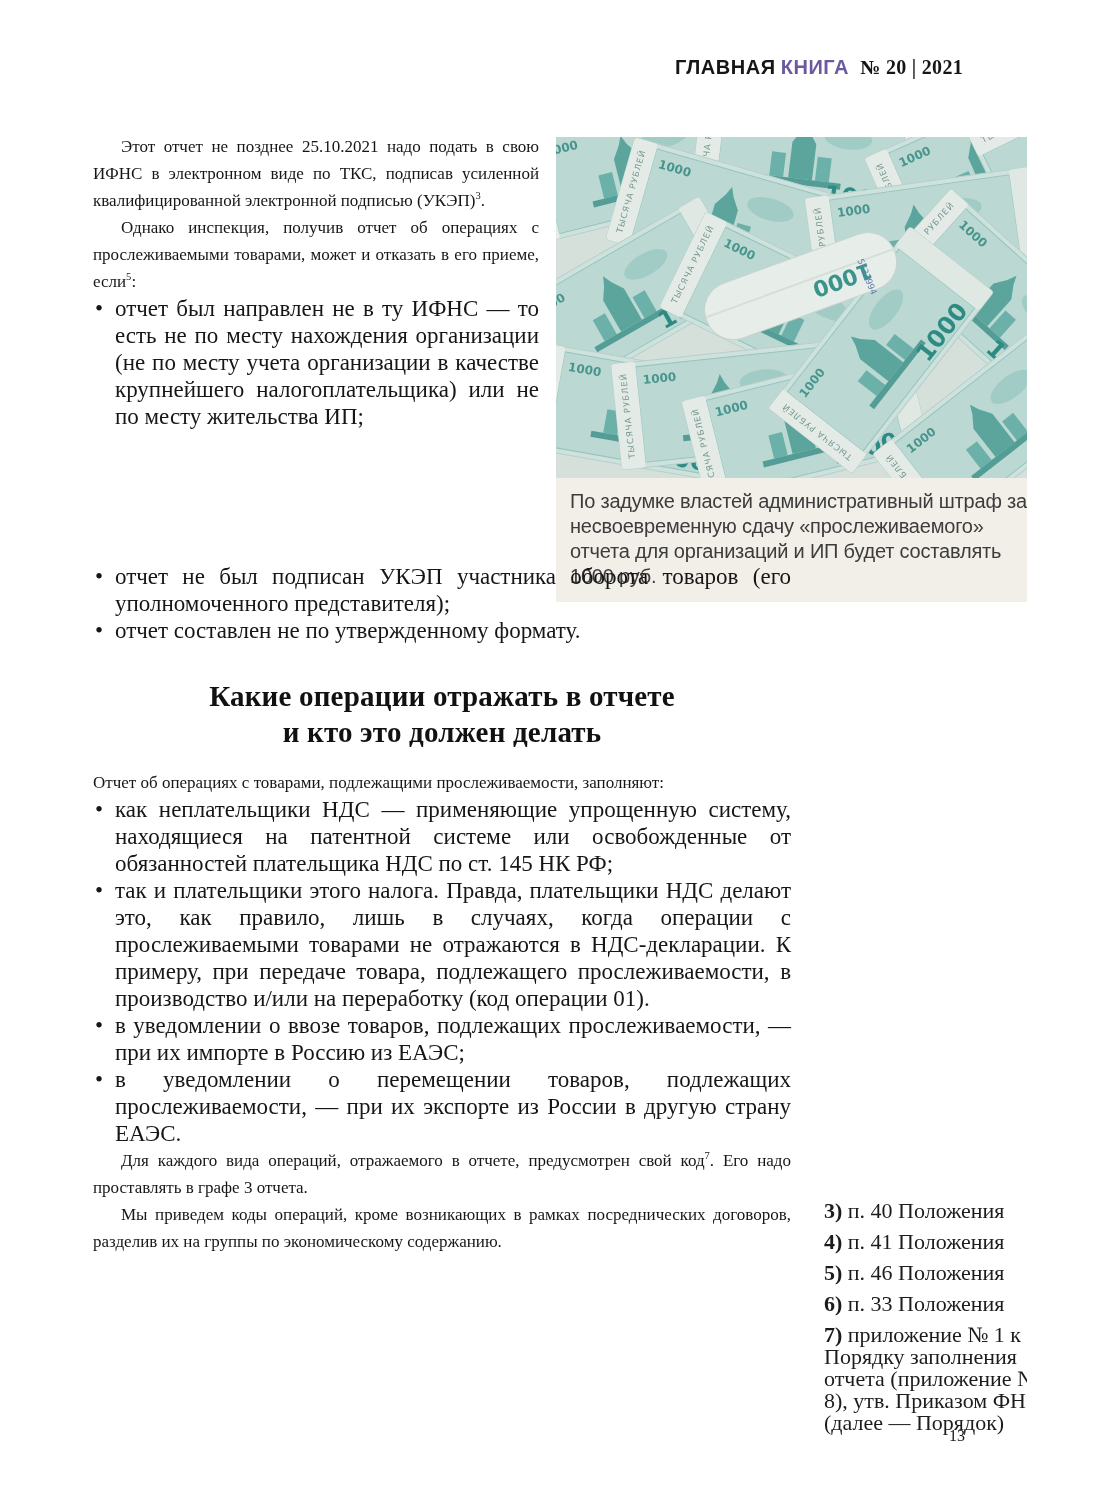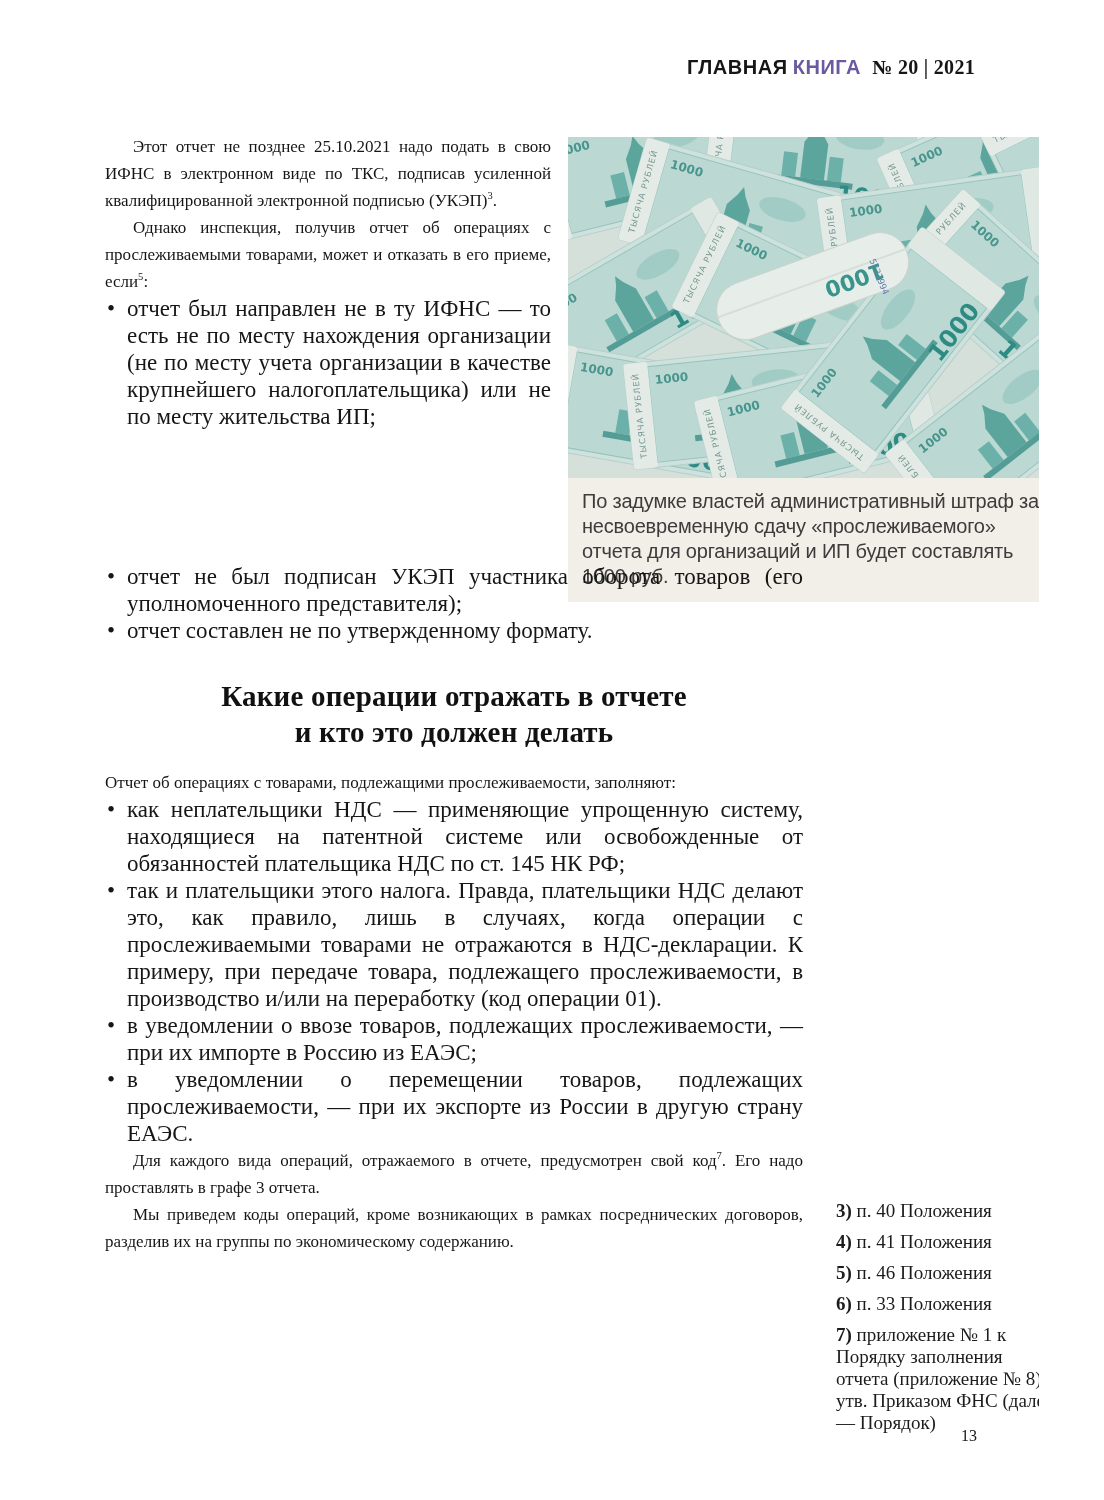--- a/index.html
+++ b/index.html
@@ -3,21 +3,20 @@
 <meta charset="utf-8">
 <style>
   html,body{margin:0;padding:0;background:#ffffff;}
   .page{
     position:relative;
     width:1027px;height:1500px;
     background:#ffffff;
     font-family:"Liberation Serif","DejaVu Serif",serif;
     color:#161616;
     overflow:hidden;
-    margin-left:12px;
   }
   
   .mag-header{
     position:absolute;top:56px;right:64px;
     font-size:20px;letter-spacing:.3px;white-space:nowrap;
   }
   .brand-black{
     font-family:"Liberation Sans","DejaVu Sans",sans-serif;
     font-weight:700;color:#161616;letter-spacing:.5px;
   }
@@ -57,21 +56,21 @@
   }
   
   h2.section-heading{
     margin:34px 0 19px 0;
     font-size:29px;line-height:36px;font-weight:700;color:#111;
     white-space:pre-line;letter-spacing:.2px;text-align:center;
   }
   
   .footnotes{
     position:absolute;left:824px;top:1200px;width:220px;
-    font-size:19px;line-height:22px;color:#1c1c1c;
+    font-size:22px;line-height:22px;color:#1c1c1c;
   }
   .footnote{margin:0 0 9px 0;}
   .footnote .fn-num{font-weight:700;}
   
   .page-number{
     position:absolute;right:62px;top:1427px;
     font-size:16px;color:#161616;
   }
 </style>
 </head>

